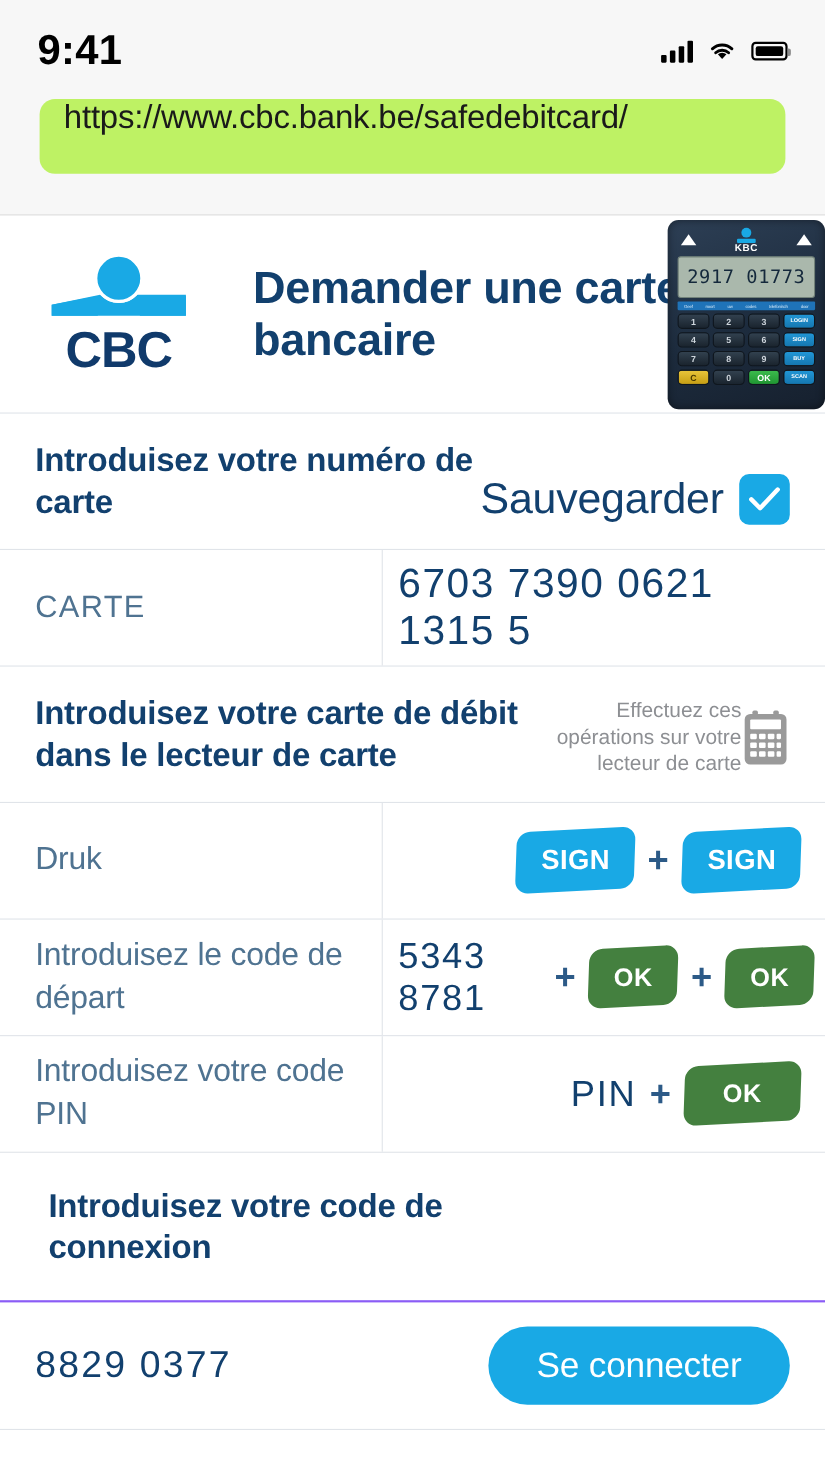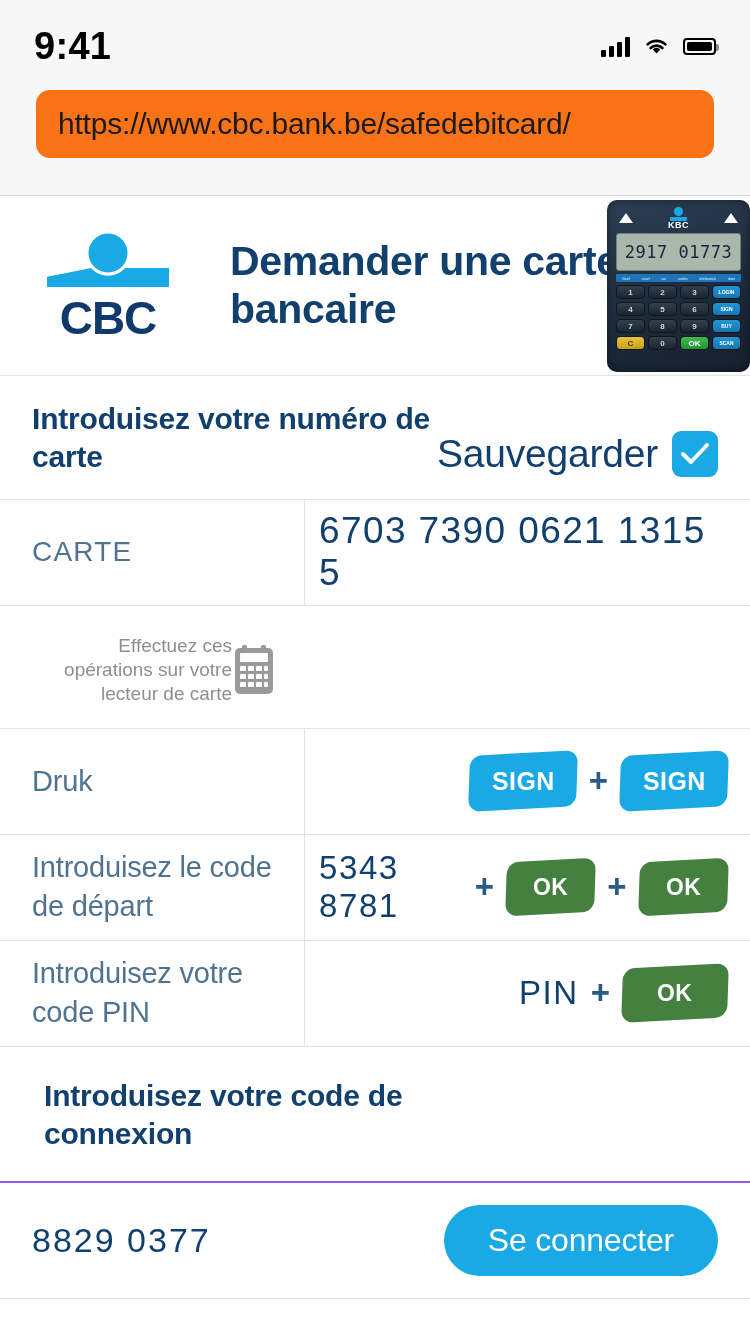--- a/index.html
+++ b/index.html
@@ -40,23 +40,23 @@
   .battery-icon { width:33px; height:17px; border:2px solid #000; border-radius:4px; position:relative; padding:2px; }
   .battery-icon::after {
     content:""; position:absolute; right:-5px; top:4px;
     width:3px; height:7px; background:#8e8e8e; border-radius:0 2px 2px 0;
   }
   .battery-fill { height:100%; background:#000; border-radius:2px; }
 
   .url-bar {
     margin:12px 36px 0 36px;
     height:68px;
-    background:#f97316;
+    background:#bef264;
     border-radius:14px;
-    display:flex; align-items:center;
+    display:flex; 
     padding:0 22px;
   }
   .url-text {
     font-size:30px; color:#1a1a1a;
     white-space:nowrap; overflow:hidden; text-overflow:clip;
     letter-spacing:-0.2px;
   }
 
   
   .page { background:#fff; }
@@ -154,21 +154,21 @@
     max-width:200px;
   }
   .hint-icon { width:44px; height:52px; flex:none; }
 
   .row {
     display:flex; align-items:stretch;
     border-bottom:1px solid #e0e4e9;
     min-height:106px;
   }
   .row-label {
-    width:305px; flex:none;
+    width:348px; flex:none;
     display:flex; align-items:center;
     padding:12px 32px;
     border-right:1px solid #e0e4e9;
     font-size:29px; color:#4f7391; line-height:1.35; letter-spacing:-0.2px;
   }
   .row-label.caps { letter-spacing:1.2px; font-size:28px; }
   .row-value {
     flex:1;
     display:flex; align-items:center; justify-content:flex-end;
     padding:10px 22px 10px 14px;
@@ -320,20 +320,21 @@
   </div>
 
   <div class="row">
     <div class="row-label caps">CARTE</div>
     <div class="row-value">
       <div class="val-num card">6703 7390 0621 1315 5</div>
     </div>
   </div>
 
   <div class="section-head">
+    <div class="section-title">Introduisez votre carte de débit dans le lecteur de carte</div>
     <div class="hint-group">
       <div class="hint-text">Effectuez ces opérations sur votre lecteur de carte</div>
       <svg class="hint-icon" viewBox="0 0 44 52">
         <rect x="3" y="4" width="38" height="46" rx="5" fill="#9a9a9a"></rect>
         <rect x="10" y="1" width="5" height="5" rx="1.5" fill="#9a9a9a"></rect>
         <rect x="29" y="1" width="5" height="5" rx="1.5" fill="#9a9a9a"></rect>
         <rect x="8" y="9" width="28" height="9" rx="1" fill="#ffffff"></rect>
         <g fill="#ffffff">
           <rect x="8" y="22" width="6" height="5" rx="1"></rect>
           <rect x="16" y="22" width="6" height="5" rx="1"></rect>

